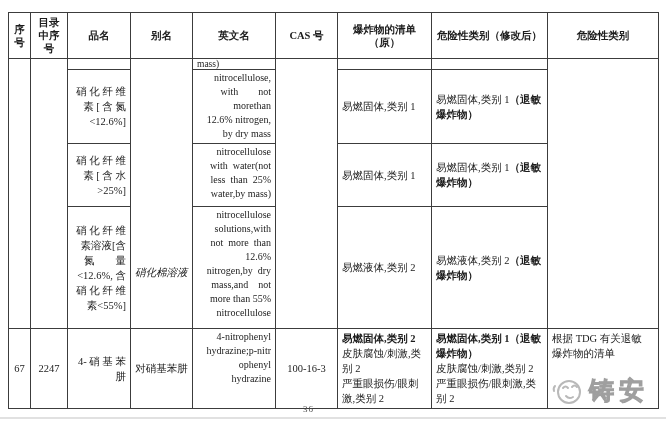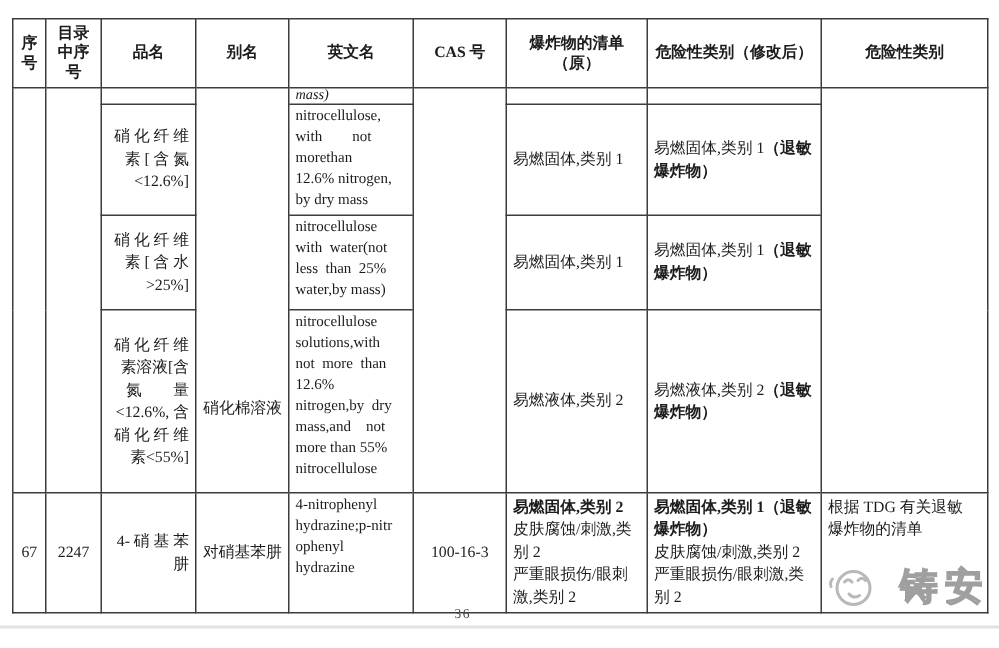--- a/index.html
+++ b/index.html
@@ -21,34 +21,34 @@
     font-size:10.5px; font-weight:bold; text-align:center;
     line-height:13px; padding:2px 2px;
   }
   .doc td { font-size:10.5px; line-height:15px; padding:2px 4px; }
   tr.row-h  { height:46px; }
   tr.row-1  { height:11px; }
   tr.row-2  { height:71px; }
   tr.row-3  { height:63px; }
   tr.row-4  { height:122px; }
   tr.row-5  { height:72px; }
-  td.tight  { padding:0 4px; line-height:10px; font-size:9.5px; vertical-align:top;font-style:italic; }
-  td.en     { font-size:10px; line-height:14px; vertical-align:top; padding-top:1px; text-align:left; }
+  td.tight  { padding:0 4px; line-height:10px; font-size:9.5px; vertical-align:top; }
+  td.en     { font-size:10px; line-height:14px; vertical-align:top; padding-top:1px; text-align:right; }
   td.pm     { text-align:right; padding-left:5px; }
   td.c      { text-align:center; }
   td.top    { vertical-align:top; }
-  td.alias-group { vertical-align:bottom; text-align:right; padding-bottom:48px; }
+  td.alias-group { vertical-align:bottom; text-align:left; padding-bottom:48px;font-style:italic; }
   .b        { font-weight:bold; }
   .reason-cell { line-height:16px;margin-top:19px; }
   .watermark {
     position:absolute; left:550px; top:374px; display:flex; align-items:center;
     pointer-events:none;
   }
   .wm-text {
-    font-size:25px; font-weight:bold; letter-spacing:5px; margin-left:14px;
+    font-size:25px; font-weight:bold; letter-spacing:5px; margin-left:3px;
     color:#cfcfcf; -webkit-text-stroke:1px #9f9f9f;
   }
   .page-num {
     position:absolute; left:303px; top:404px;
     font-size:9px; color:#4a4a4a; letter-spacing:1px;
   }
   .bottom-divider {
     position:absolute; left:0; top:417px; width:666px; height:2px; background:#e1e1e1;
   }
 </style>

